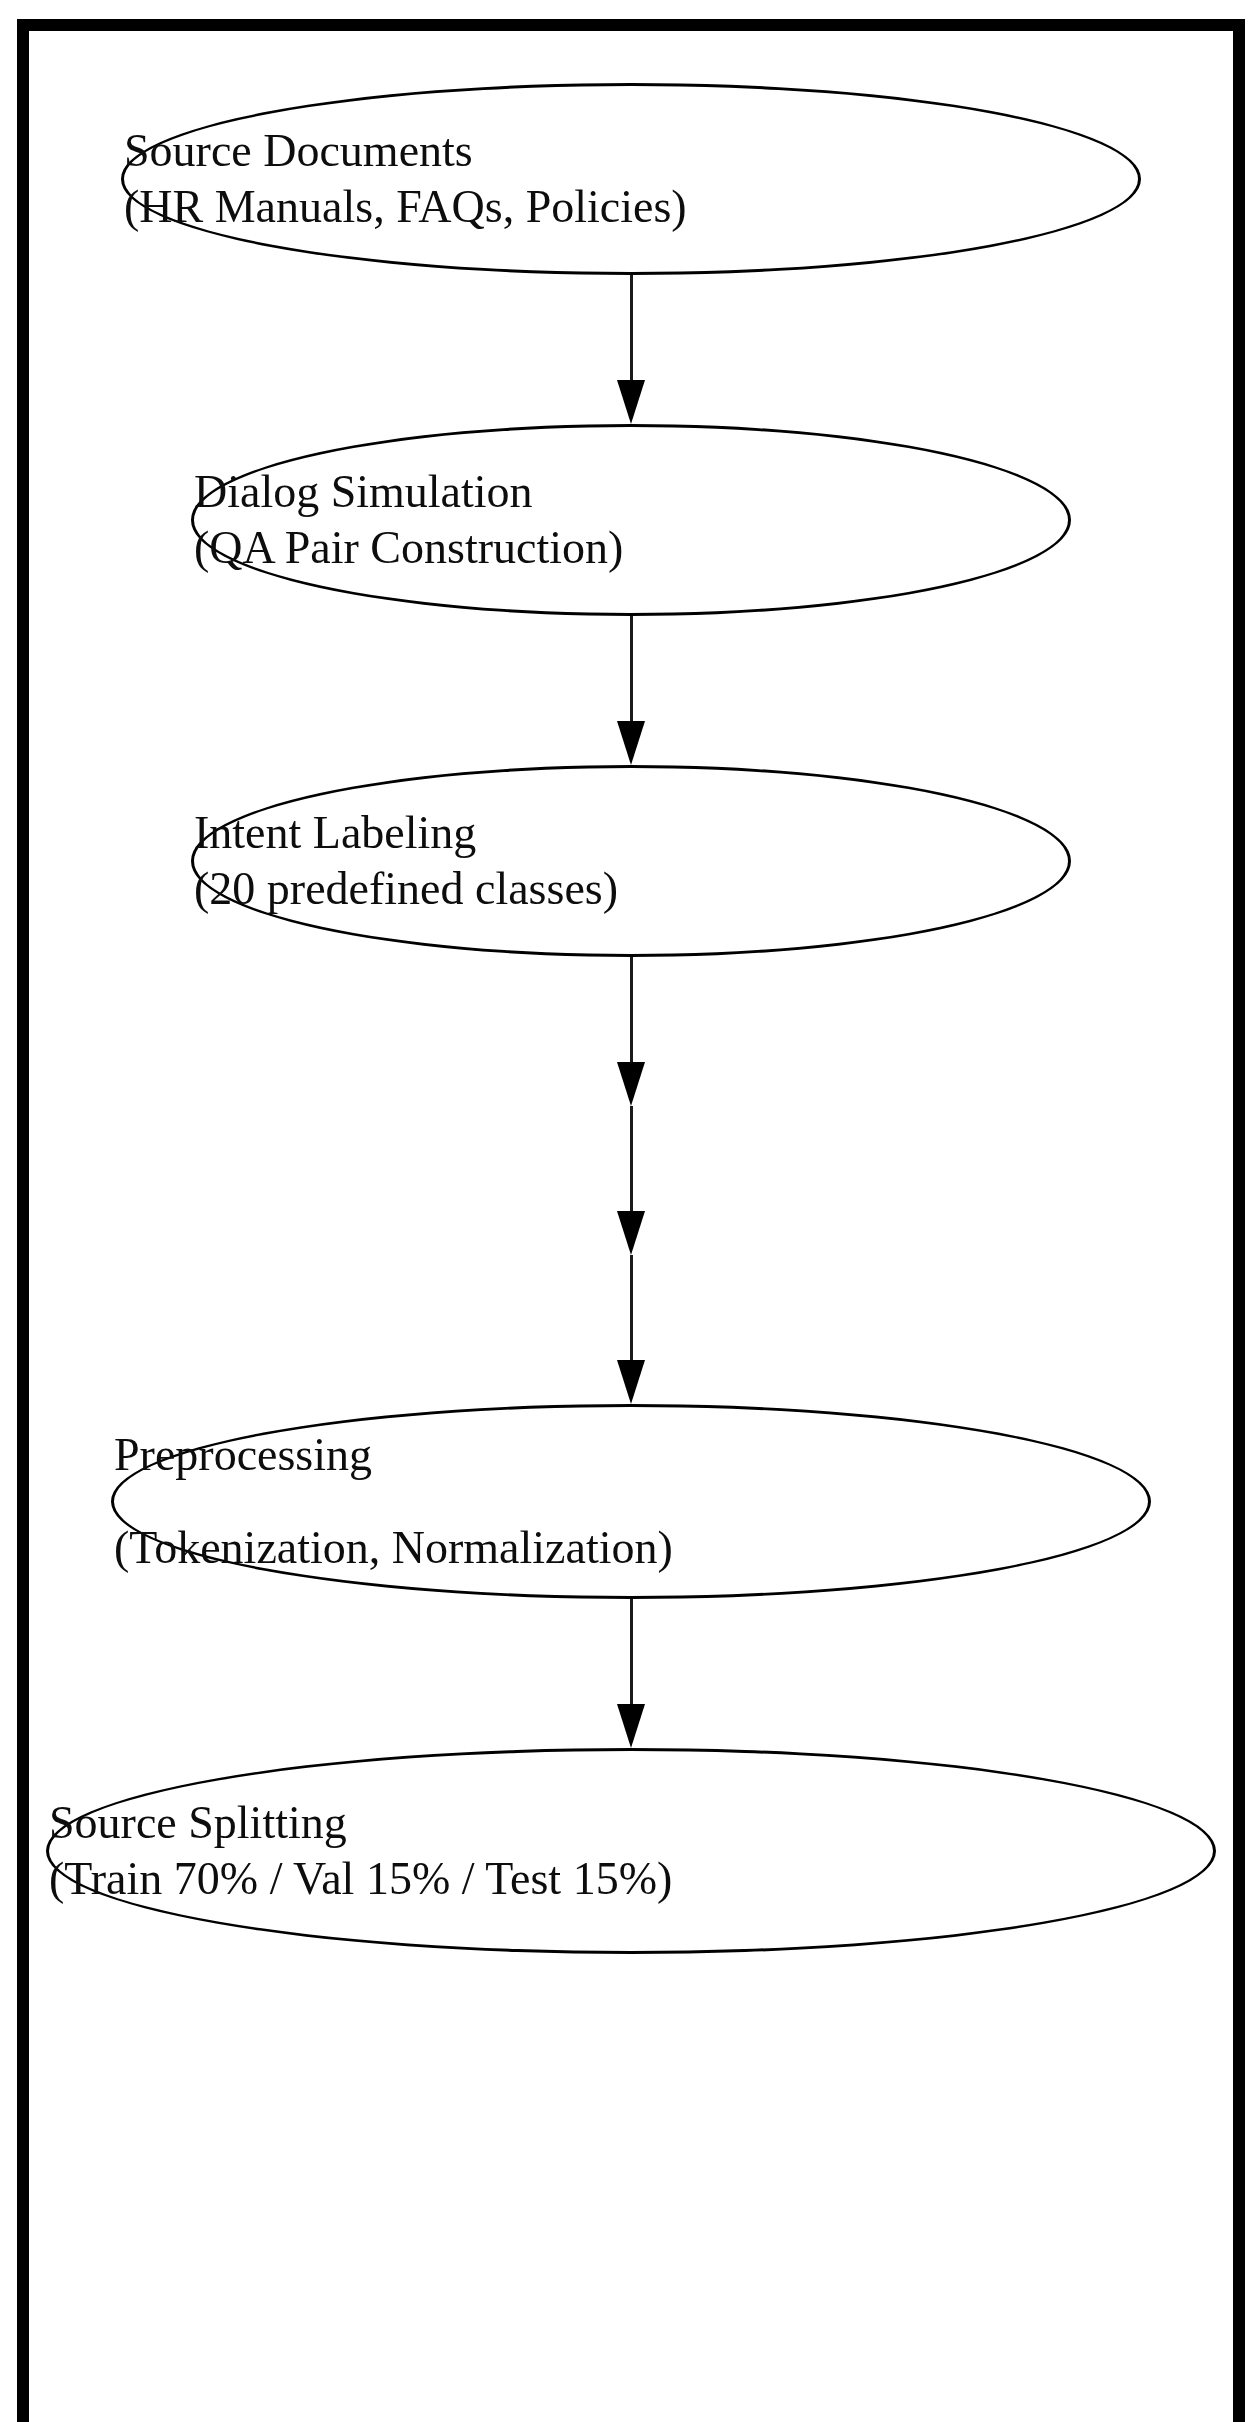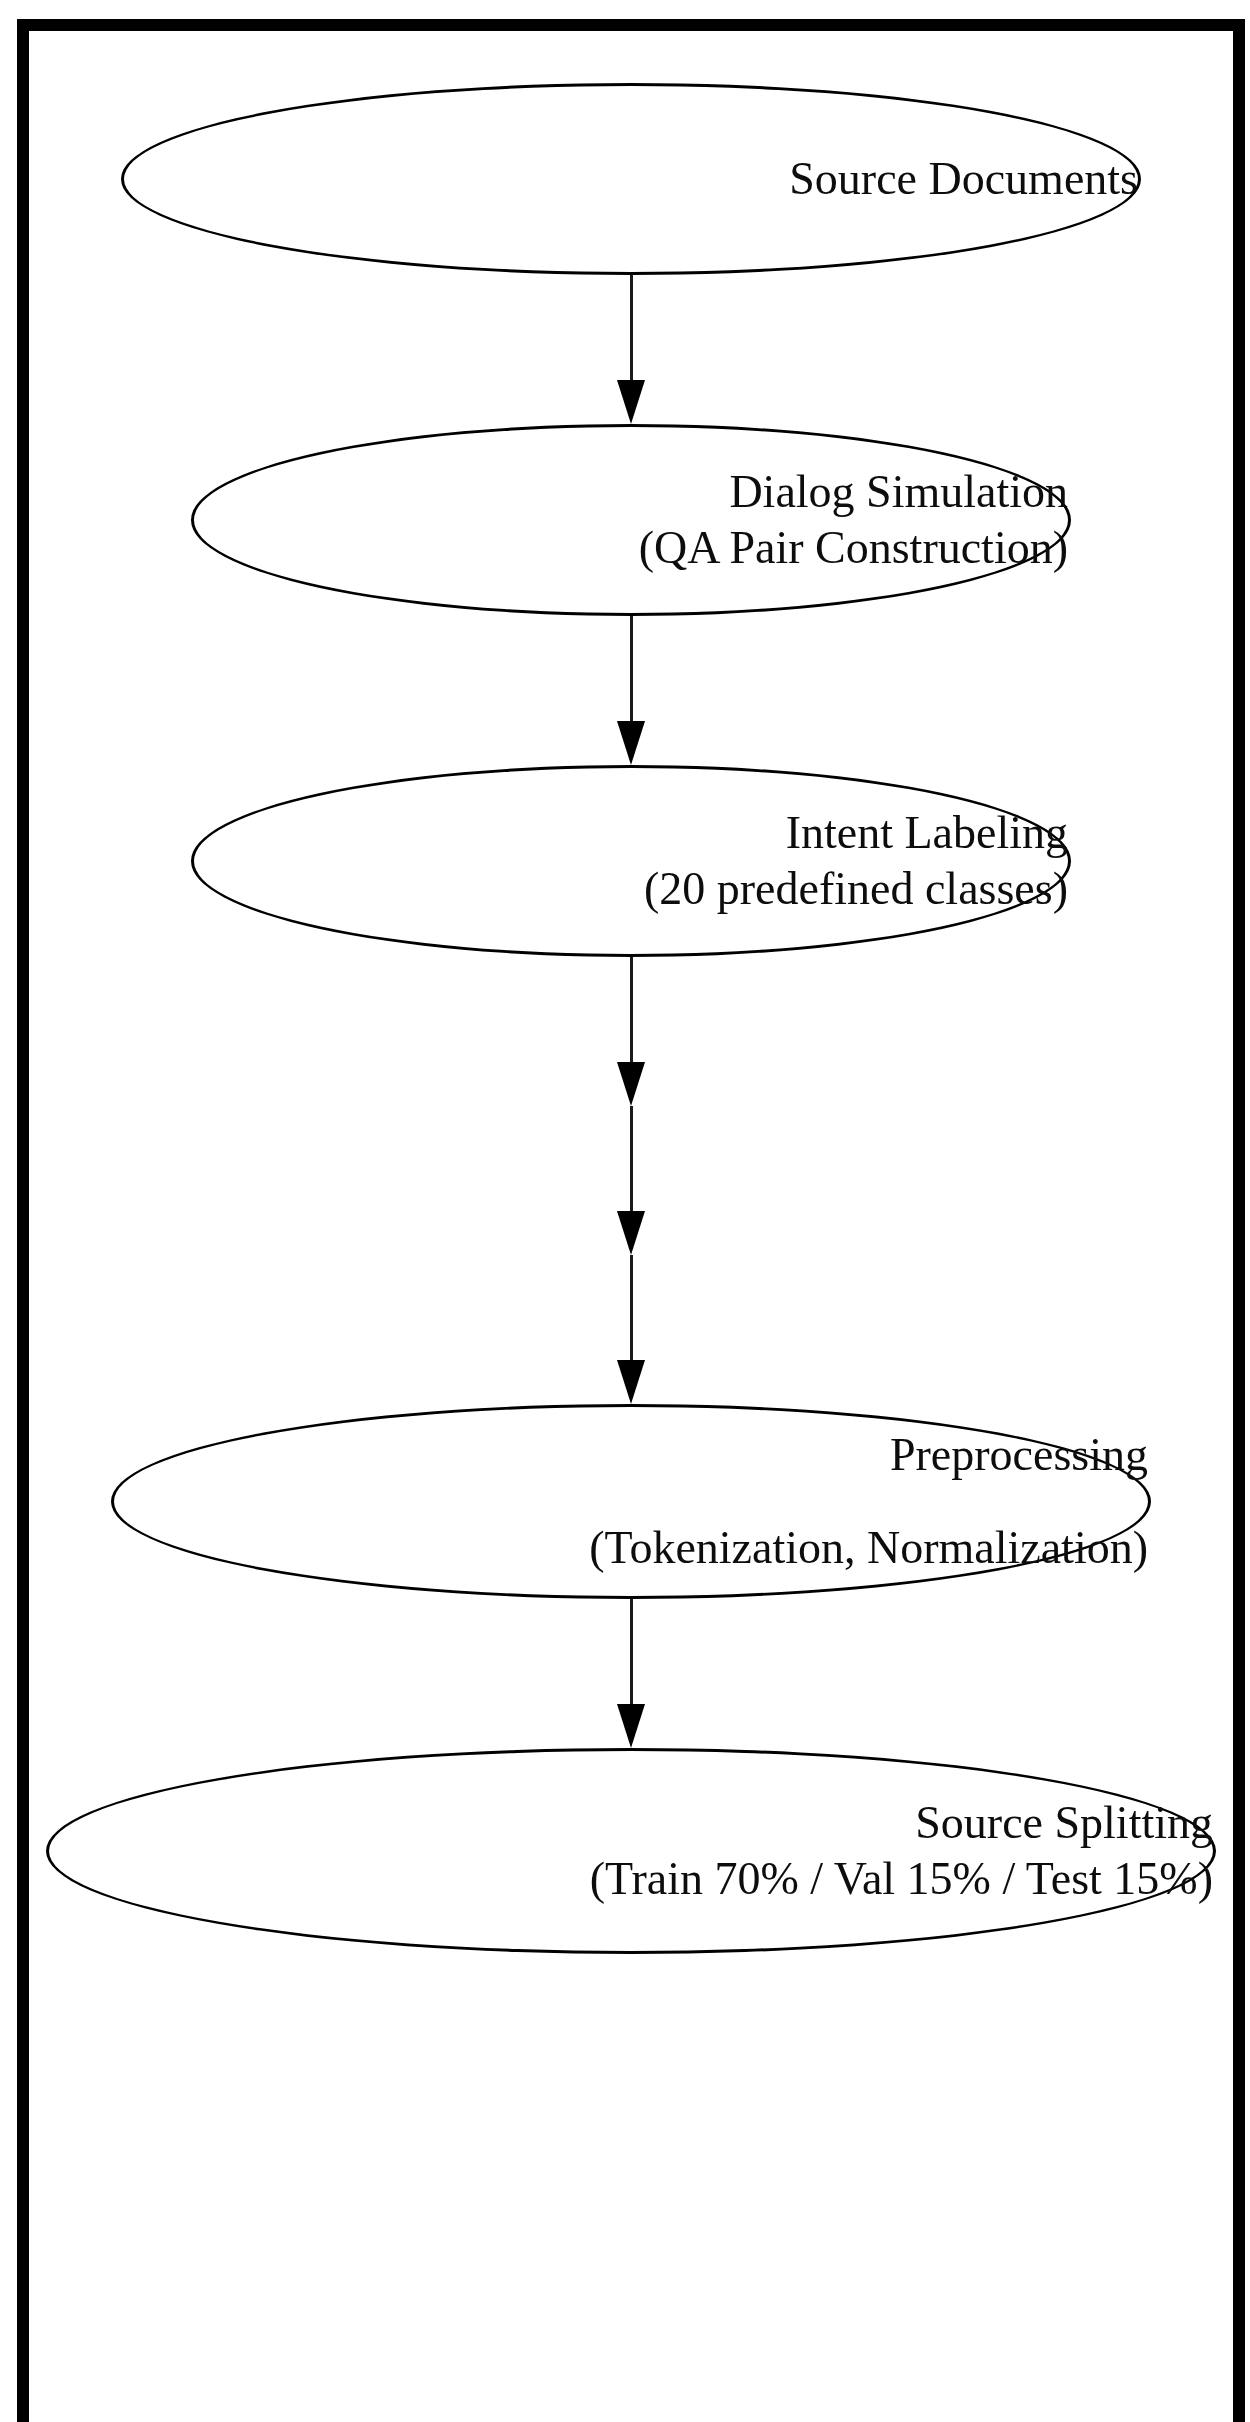--- a/index.html
+++ b/index.html
@@ -28,21 +28,21 @@
     align-items: center;
     padding-top: 52px;
   }
   .node {
     flex-shrink: 0;
     border: 3px solid #000000;
     border-radius: 50%;
     background: #ffffff;
     display: flex;
     flex-direction: column;
-    align-items: flex-end;
+    align-items: flex-start;
     justify-content: center;
     text-align: center;
     box-sizing: border-box;
   }
   .node-title, .node-subtitle {
     font-size: 46px;
     line-height: 1.22;
     color: #0d0d0d;
     white-space: nowrap;
   }
@@ -75,20 +75,21 @@
     border-top: 44px solid #000000;
   }
 </style>
 </head>
 <body>
 
 <div class="frame">
 
   <div class="node n1">
     <div class="node-title">Source Documents</div>
+    <div class="node-subtitle">(HR Manuals, FAQs, Policies)</div>
   </div>
 
   <div class="arrow">
     <div class="arrow-line"></div>
     <div class="arrow-head"></div>
   </div>
 
   <div class="node n2">
     <div class="node-title">Dialog Simulation</div>
     <div class="node-subtitle">(QA Pair Construction)</div>

